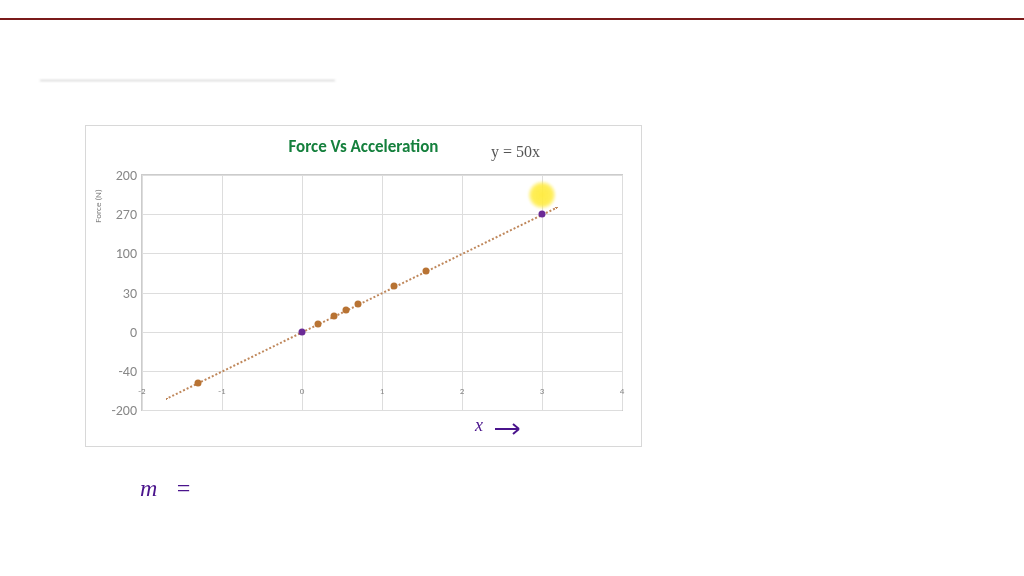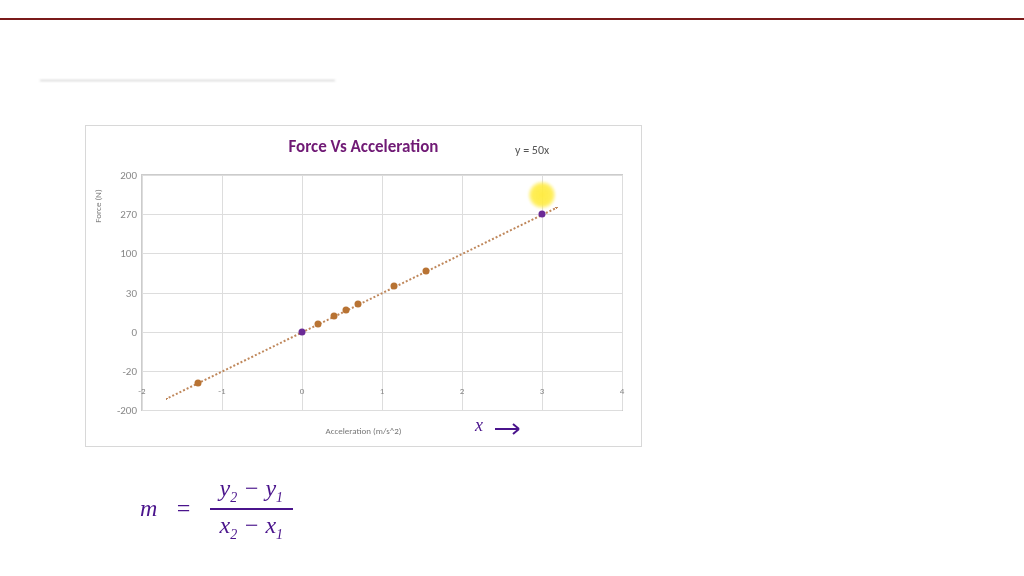--- a/index.html
+++ b/index.html
@@ -51,30 +51,31 @@
     background: #fff;
   }
   .chart-title {
     position: absolute;
     top: 10px;
     left: 0;
     right: 0;
     text-align: center;
     font-size: 17px;
     font-weight: bold;
-    color: #701a75;
+    color: #15803d;
     filter: blur(0.5px);
   }
   .chart-eqn {
     position: absolute;
     top: 17px;
-    left: 429px;
-    font-size: 12px;
+    left: 405px;
+    font-size: 16px;
     color: #555;
     filter: blur(0.6px);
+    font-family: Liberation Serif, serif;
   }
   .ylabel {
     position: absolute;
     left: 6px;
     top: 115px;
     font-size: 9px;
     color: #777;
     transform: rotate(-90deg);
     transform-origin: left top;
     width: 70px;
@@ -115,21 +116,21 @@
     top: 0;
     bottom: 0;
     width: 1px;
     background: #ddd;
   }
   .ytick {
     position: absolute;
     right: 430px;
     width: 40px;
     text-align: right;
-    font-size: 11px;
+    font-size: 14px;
     color: #888;
     filter: blur(0.4px);
     transform: translateY(-50%);
   }
   .xtick {
     position: absolute;
     top: 210px;
     font-size: 9px;
     color: #888;
     filter: blur(0.4px);
@@ -224,26 +225,25 @@
 
   <div class="hw hw-y-axis">y</div>
   <svg class="hw-y-arrow arrow" viewBox="0 0 12 22">
     <path d="M6 22 L6 4 M6 4 L2 9 M6 4 L10 9"></path>
   </svg>
 
   <div class="chart-box">
     <div class="chart-title">Force Vs Acceleration</div>
     <div class="chart-eqn">y = 50x</div>
     <div class="ylabel">Force (N)</div>
-    <div class="xlabel">Acceleration (m/s^2)</div>
     <div class="plot" id="plot">
         <div class="hgrid" style="top: 235px;"></div>
         <div class="ytick" style="left: -45px; top: 235px;">-200</div>
         <div class="hgrid" style="top: 195.833px;"></div>
-        <div class="ytick" style="left: -45px; top: 195.833px;">-20</div>
+        <div class="ytick" style="left: -45px; top: 195.833px;">-40</div>
         <div class="hgrid" style="top: 156.667px;"></div>
         <div class="ytick" style="left: -45px; top: 156.667px;">0</div>
         <div class="hgrid" style="top: 117.5px;"></div>
         <div class="ytick" style="left: -45px; top: 117.5px;">30</div>
         <div class="hgrid" style="top: 78.3333px;"></div>
         <div class="ytick" style="left: -45px; top: 78.3333px;">100</div>
         <div class="hgrid" style="top: 39.1667px;"></div>
         <div class="ytick" style="left: -45px; top: 39.1667px;">270</div>
         <div class="hgrid" style="top: 0px;"></div>
         <div class="ytick" style="left: -45px; top: 0px;">200</div>
@@ -276,27 +276,15 @@
   </div>
 
   <div class="hw hw-x-axis">x</div>
   <svg class="hw-x-arrow arrow" viewBox="0 0 30 18">
     <path d="M0 9 L24 9 M24 9 L18 4 M24 9 L18 14"></path>
   </svg>
 
   <div class="hw hw-formula">
     <span>m</span>
     <span>=</span>
-    <span class="frac">
-      <span class="num">
-        <span>y</span><span class="sub">2</span>
-        <span>−</span>
-        <span>y</span><span class="sub">1</span>
-      </span>
-      <span class="den">
-        <span>x</span><span class="sub">2</span>
-        <span>−</span>
-        <span>x</span><span class="sub">1</span>
-      </span>
-    </span>
   </div>
 
 </div>
 
 </body></html>

